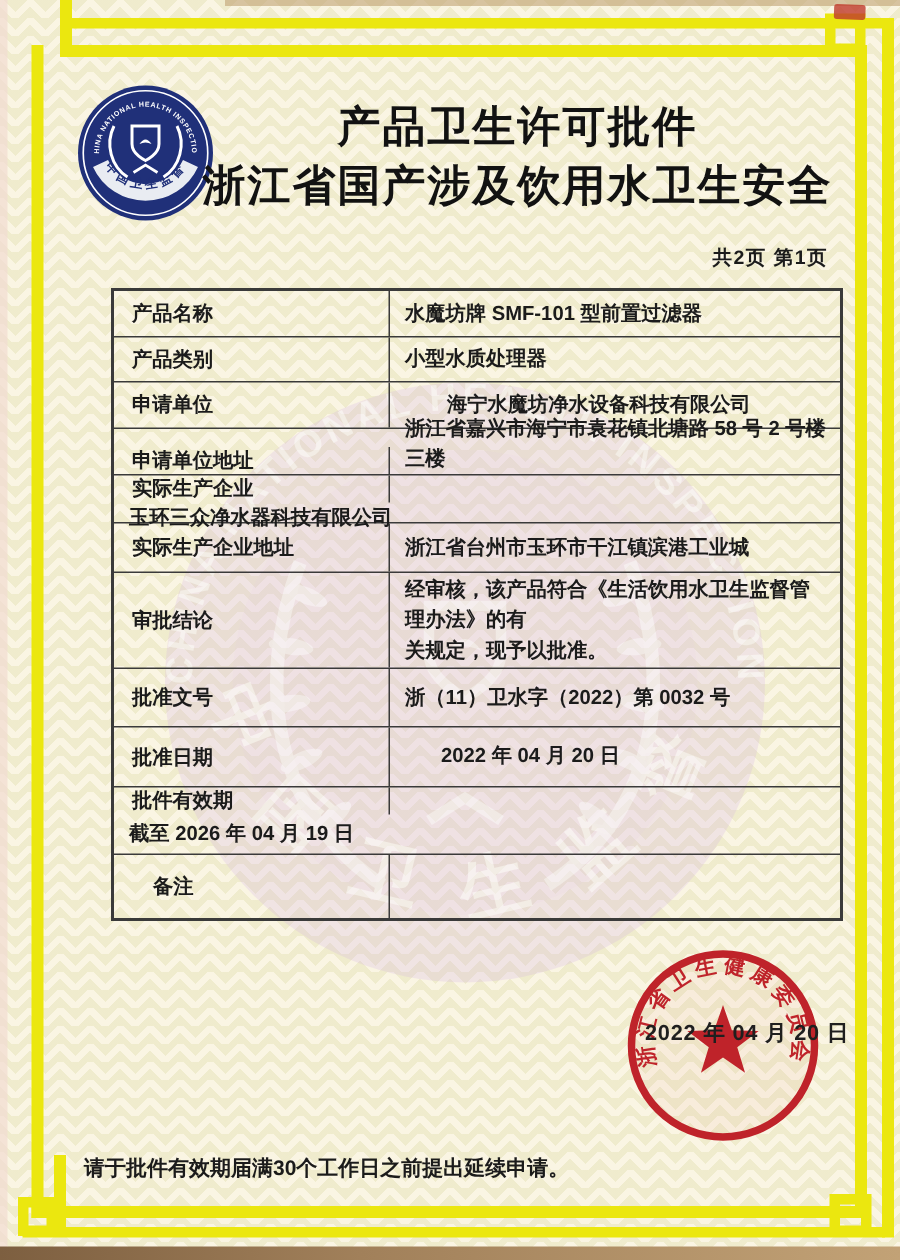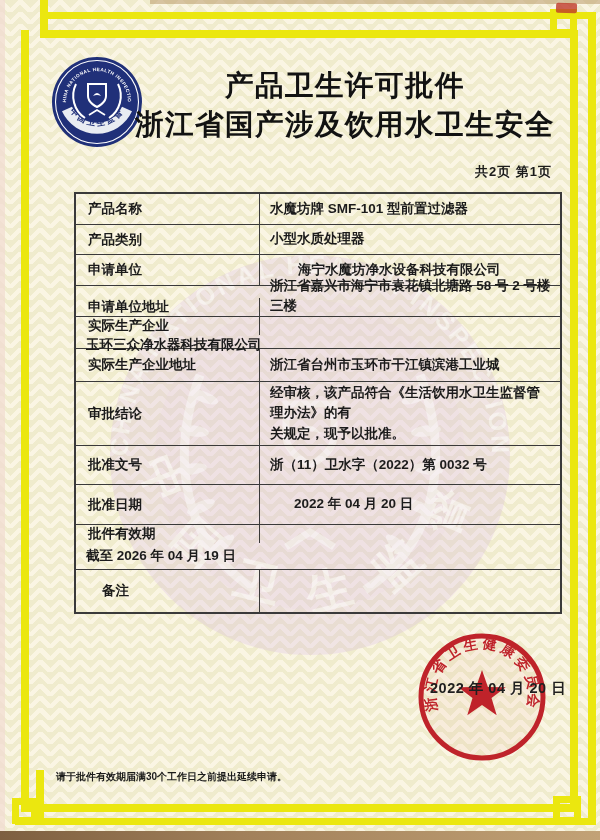--- a/index.html
+++ b/index.html
@@ -43,21 +43,21 @@
   .indent-l{padding-left:26px;}
   .r1{height:30px;} .r2{height:30px;} .r3{height:31px;gap:28px;} .r4{height:31px;align-items:flex-end;}
   .r5{height:32px;flex-direction:column;} .r6{height:33px;} .r7{height:64px;} .r8{height:39px;}
   .r9{height:40px;} .r10{height:45px;flex-direction:column;} .r11{height:43px;}
   
   .wm{position:absolute;left:100px;top:245px;z-index:5;opacity:.55;}
   .emblem{position:absolute;left:47px;top:52px;z-index:15;}
   .seal{position:absolute;left:412px;top:627px;z-index:25;}
   .stamp-date{position:absolute;left:430px;top:679px;font-size:14.5px;font-weight:800;
     letter-spacing:.5px;color:#1f1f1f;z-index:30;white-space:nowrap;}
-  .footer-note{position:absolute;left:56px;top:770px;font-size:10px;font-weight:700;z-index:20;}
+  .footer-note{position:absolute;left:56px;top:770px;font-size:14px;font-weight:700;z-index:20;}
   svg text{font-family:"Liberation Sans","DejaVu Sans",sans-serif;}
 </style>
 </head>
 <body>
 
 <div class="page">
 
   <svg class="wm" width="420" height="420" viewBox="0 0 420 420">
     <defs>
       <path id="wm-en-arc" d="M 28,210 A 182,182 0 0 1 392,210" fill="none"></path>

